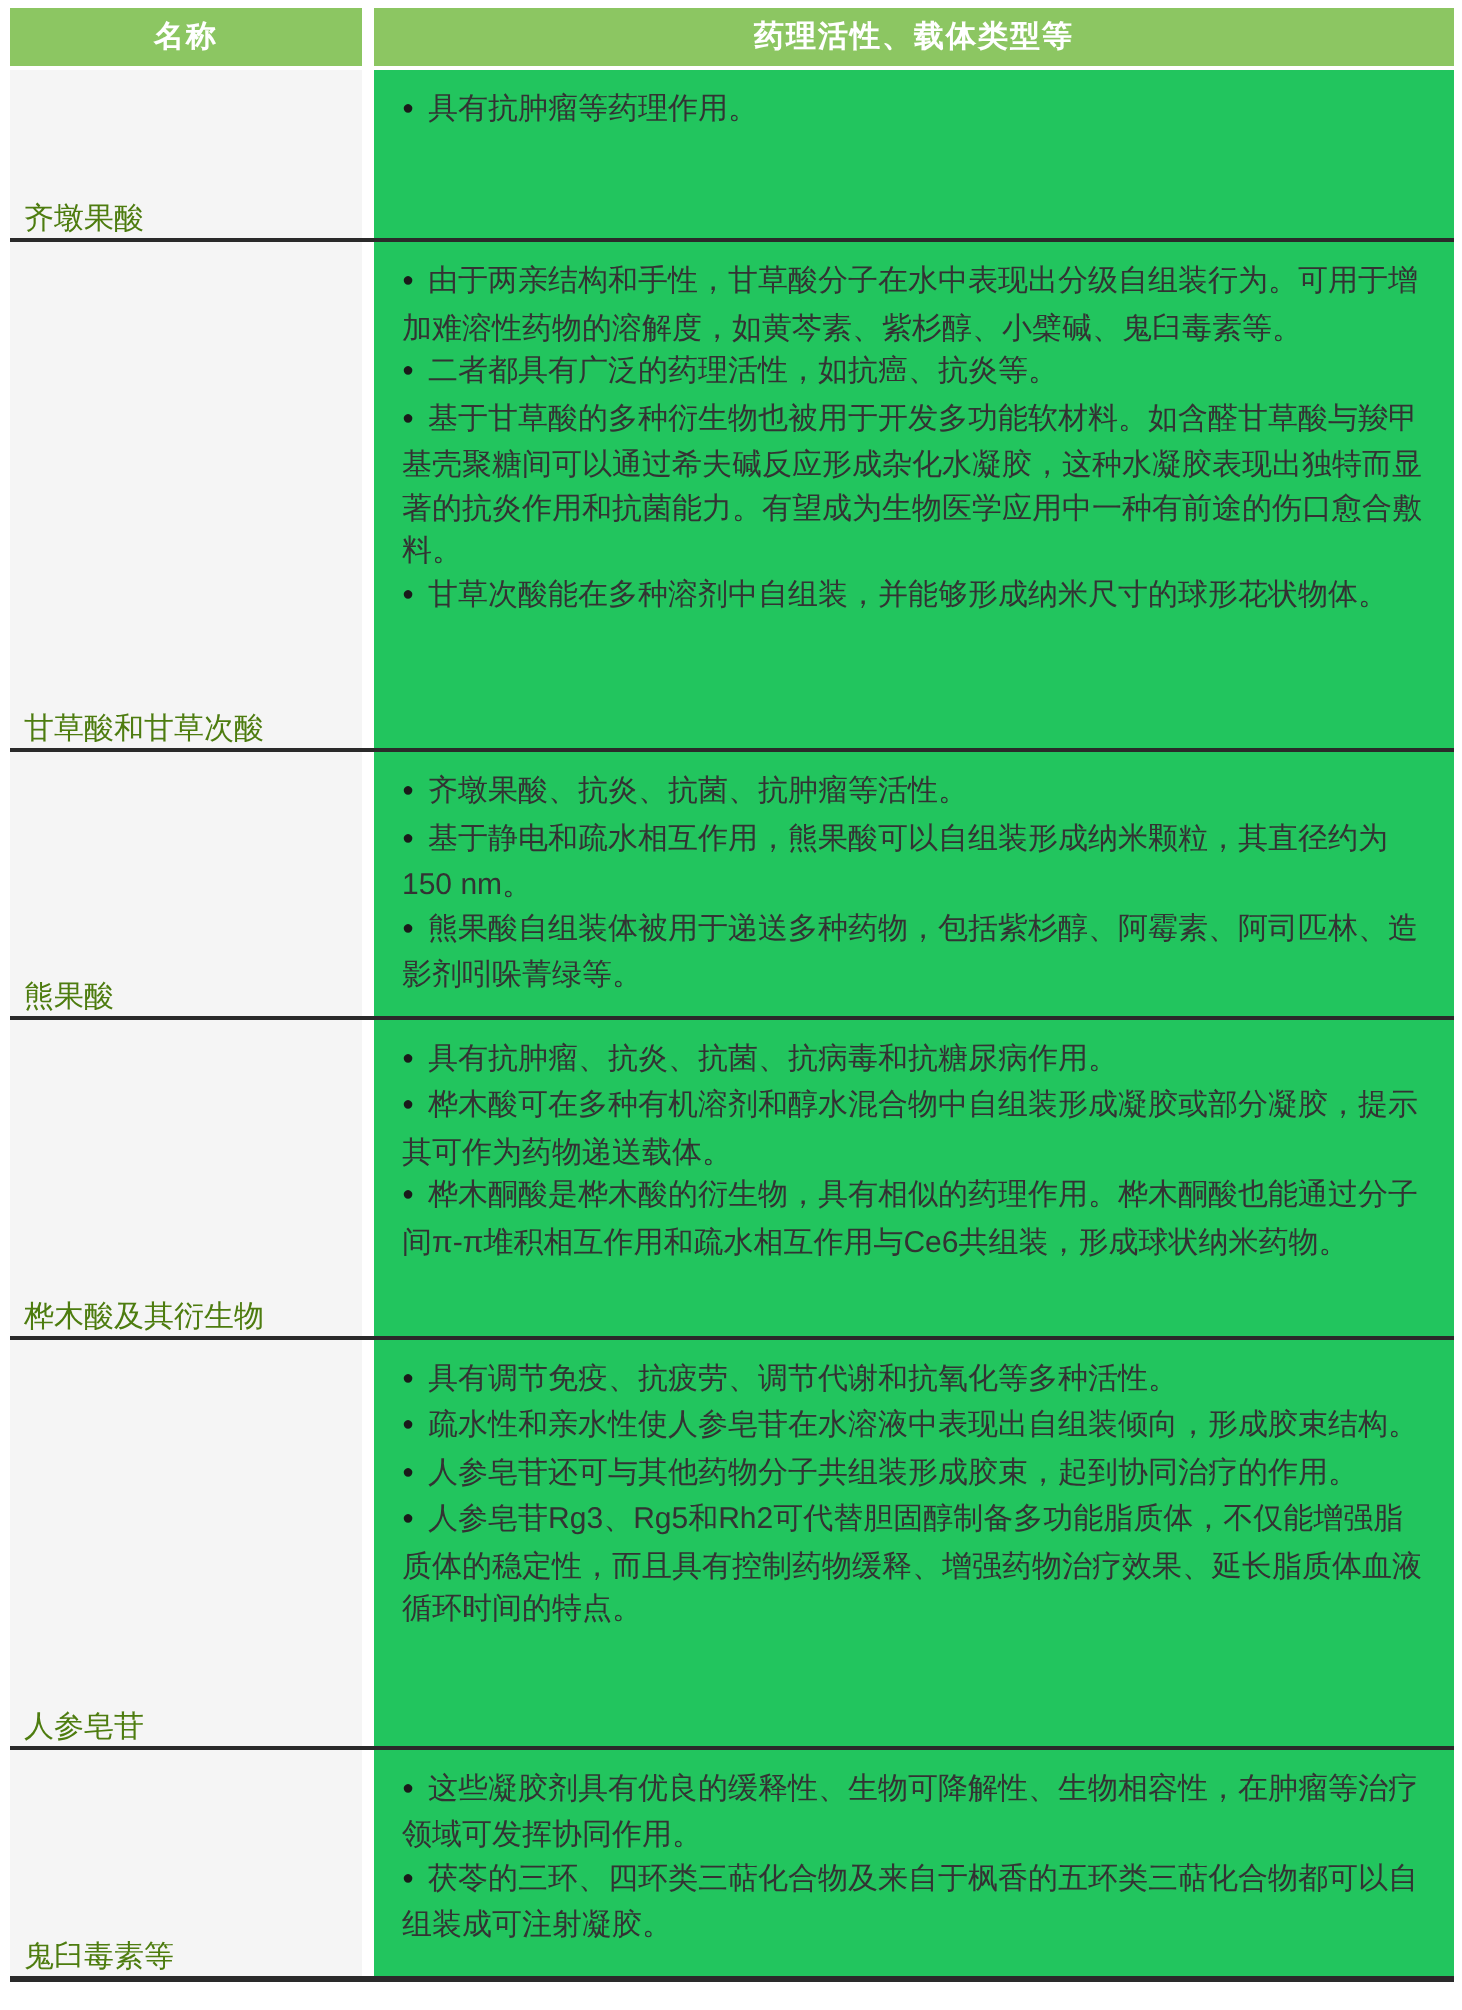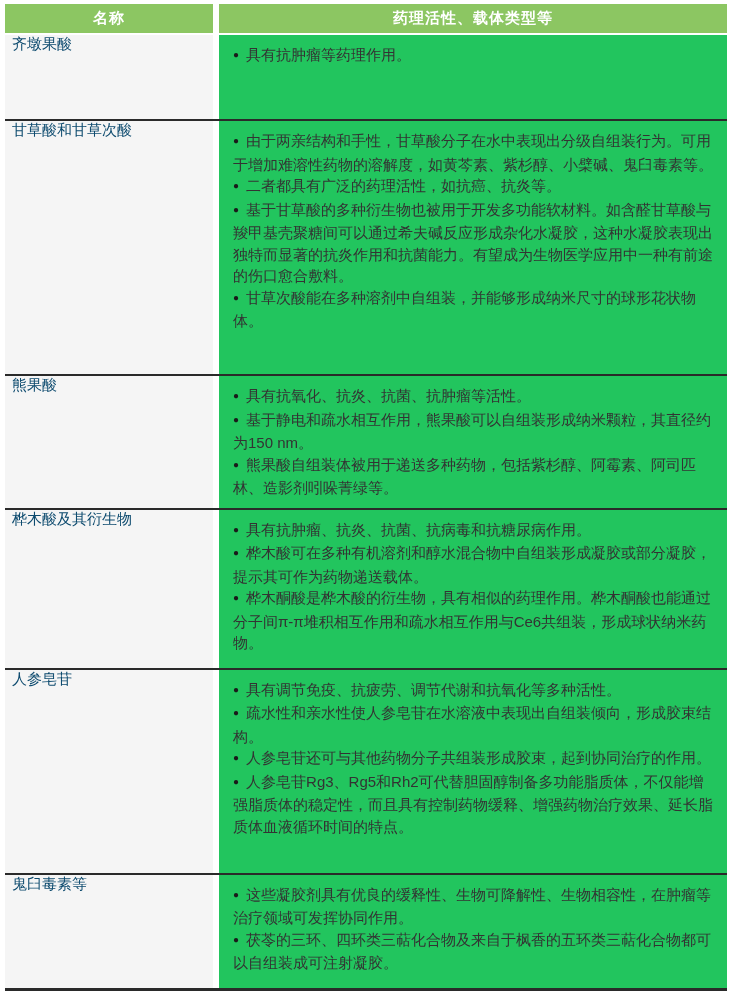--- a/index.html
+++ b/index.html
@@ -9,28 +9,28 @@
     -webkit-font-smoothing:antialiased;
   }
   .table{margin:4px 0 0 5px;width:722px;}
   .row{display:flex;align-items:stretch;}
   .header-row{height:29px;margin-bottom:2px;}
   .header-cell{
     background:#8cc662;color:#ffffff;font-weight:bold;font-size:15px;
     display:flex;align-items:center;justify-content:center;
     letter-spacing:1px;
   }
-  .name-cell{width:208px;box-sizing:border-box;}
+  .name-cell{width:176px;box-sizing:border-box;}
   .col-gap{width:6px;background:#ffffff;}
   .content-cell{flex:1;box-sizing:border-box;}
   .body-row{border-bottom:2px solid #2a2a2a;}
   .body-row:last-child{border-bottom:3px solid #2a2a2a;}
   .body-row .name-cell{
-    background:#f5f5f5;display:flex;align-items:flex-start;
-    padding-left:7px;font-size:15px;color:#0c4a6e;
+    background:#f5f5f5;display:flex;align-items:flex-end;
+    padding-left:7px;font-size:15px;color:#4d7c0f;
   }
   .body-row .content-cell{
     background:#22c55e;padding:9px 12px 9px 14px;
     font-size:15px;line-height:21.5px;color:#333333;
   }
   .r1{min-height:84px;} .r2{min-height:253px;} .r3{min-height:130px;}
   .r4{min-height:158px;} .r5{min-height:203px;} .r6{min-height:113px;}
   .point{margin:0;}
   .bullet{
     font-size:10px;margin-right:7px;display:inline-block;
@@ -74,21 +74,21 @@
       <p class="point"><span class="bullet">●</span><span>甘草次酸能在多种溶剂中自组装，并能够形成纳米尺寸的球形花状物体。</span></p>
     </div>
   </div>
 
   <div class="row body-row r3">
     <div class="name-cell">
       <span>熊果酸</span>
     </div>
     <div class="col-gap"></div>
     <div class="content-cell">
-      <p class="point"><span class="bullet">●</span><span>具有抗氧化、抗炎、抗菌、抗肿瘤等活性。</span></p>
+      <p class="point"><span class="bullet">●</span><span>齐墩果酸、抗炎、抗菌、抗肿瘤等活性。</span></p>
       <p class="point"><span class="bullet">●</span><span>基于静电和疏水相互作用，熊果酸可以自组装形成纳米颗粒，其直径约为150 nm。</span></p>
       <p class="point"><span class="bullet">●</span><span>熊果酸自组装体被用于递送多种药物，包括紫杉醇、阿霉素、阿司匹林、造影剂吲哚菁绿等。</span></p>
     </div>
   </div>
 
   <div class="row body-row r4">
     <div class="name-cell">
       <span>桦木酸及其衍生物</span>
     </div>
     <div class="col-gap"></div>

